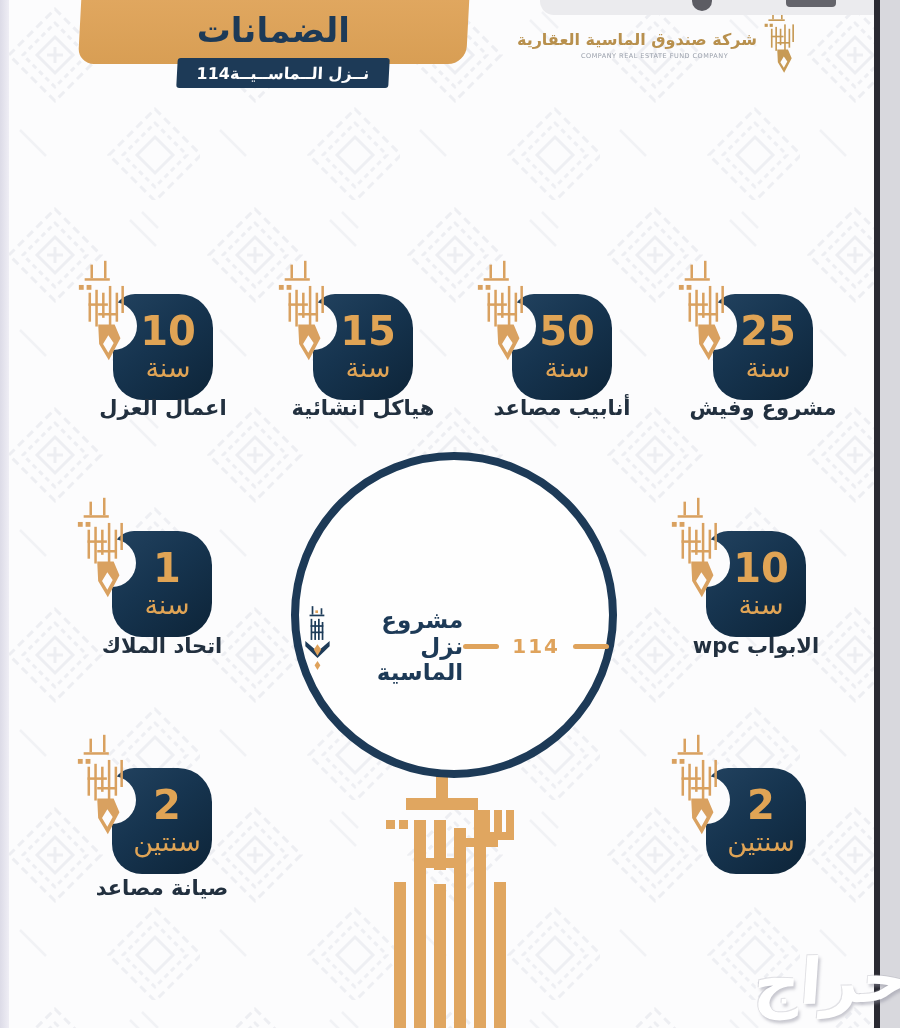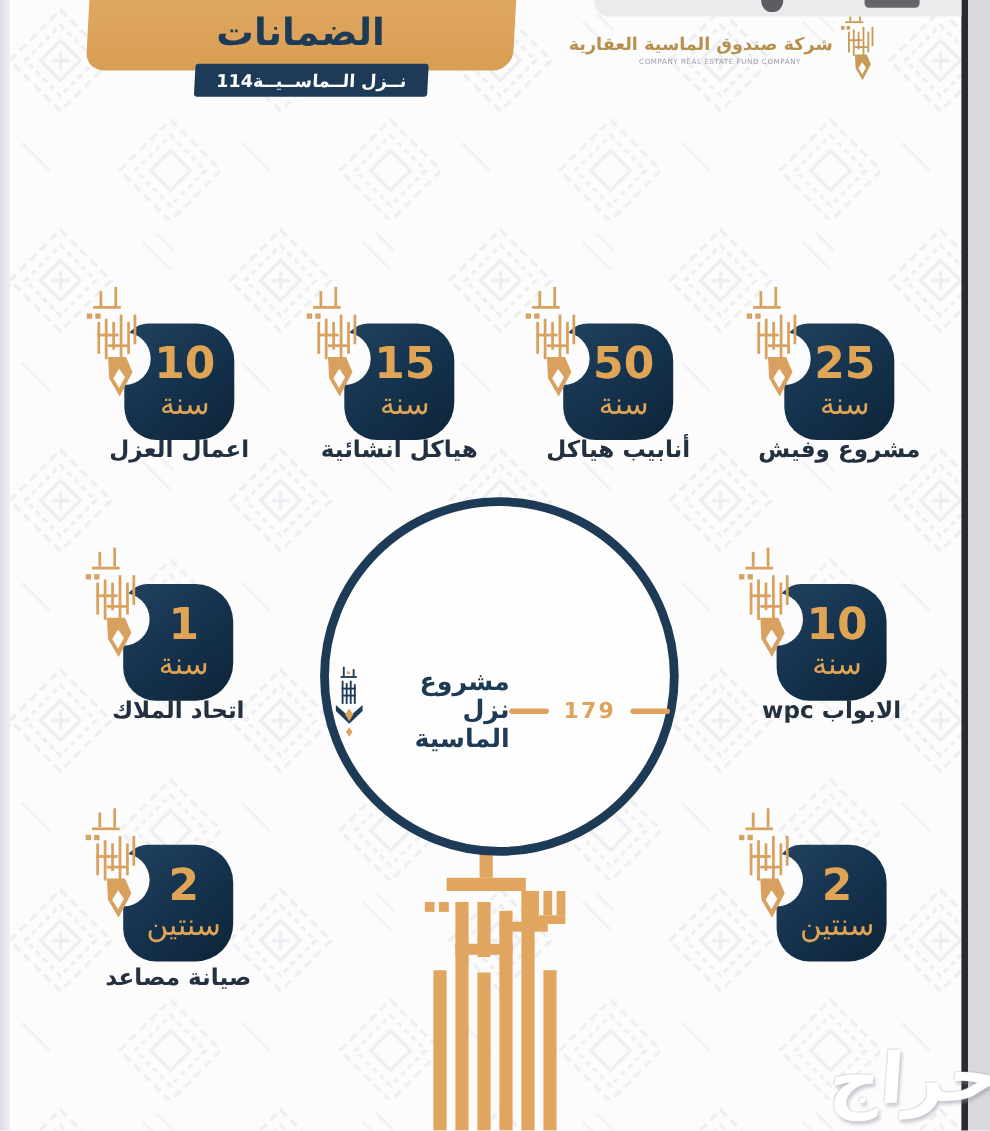--- a/index.html
+++ b/index.html
@@ -172,21 +172,21 @@
   <div class="badge" style="left:474px;top:260px">
     <div class="box">
       <div class="num">50</div>
       <div class="unit">سنة</div>
     </div>
     <div class="bite"></div>
     <svg class="orn">
         <use href="#kufic-orn"></use>
       </svg>
   </div>
-  <div class="badge-label" style="left:457px;top:396px">أنابيب هياكل</div>
+  <div class="badge-label" style="left:457px;top:396px">أنابيب مصاعد</div>
 
   <div class="badge" style="left:275px;top:260px">
     <div class="box">
       <div class="num">15</div>
       <div class="unit">سنة</div>
     </div>
     <div class="bite"></div>
     <svg class="orn">
         <use href="#kufic-orn"></use>
       </svg>
@@ -229,21 +229,21 @@
   </div>
   <div class="badge-label" style="left:57px;top:634px">اتحاد الملاك</div>
 
   <div class="circle">
     <svg class="logo-mark">
         <use href="#kufic-logo"></use>
       </svg>
     <div class="project-name">مشروع نزل الماسية</div>
     <div class="num-row">
       <span class="dash"></span>
-      <span class="pnum">179</span>
+      <span class="pnum">114</span>
       <span class="dash"></span>
     </div>
   </div>
 
   <div class="badge" style="left:668px;top:734px">
     <div class="box">
       <div class="num">2</div>
       <div class="unit">سنتين</div>
     </div>
     <div class="bite"></div>

